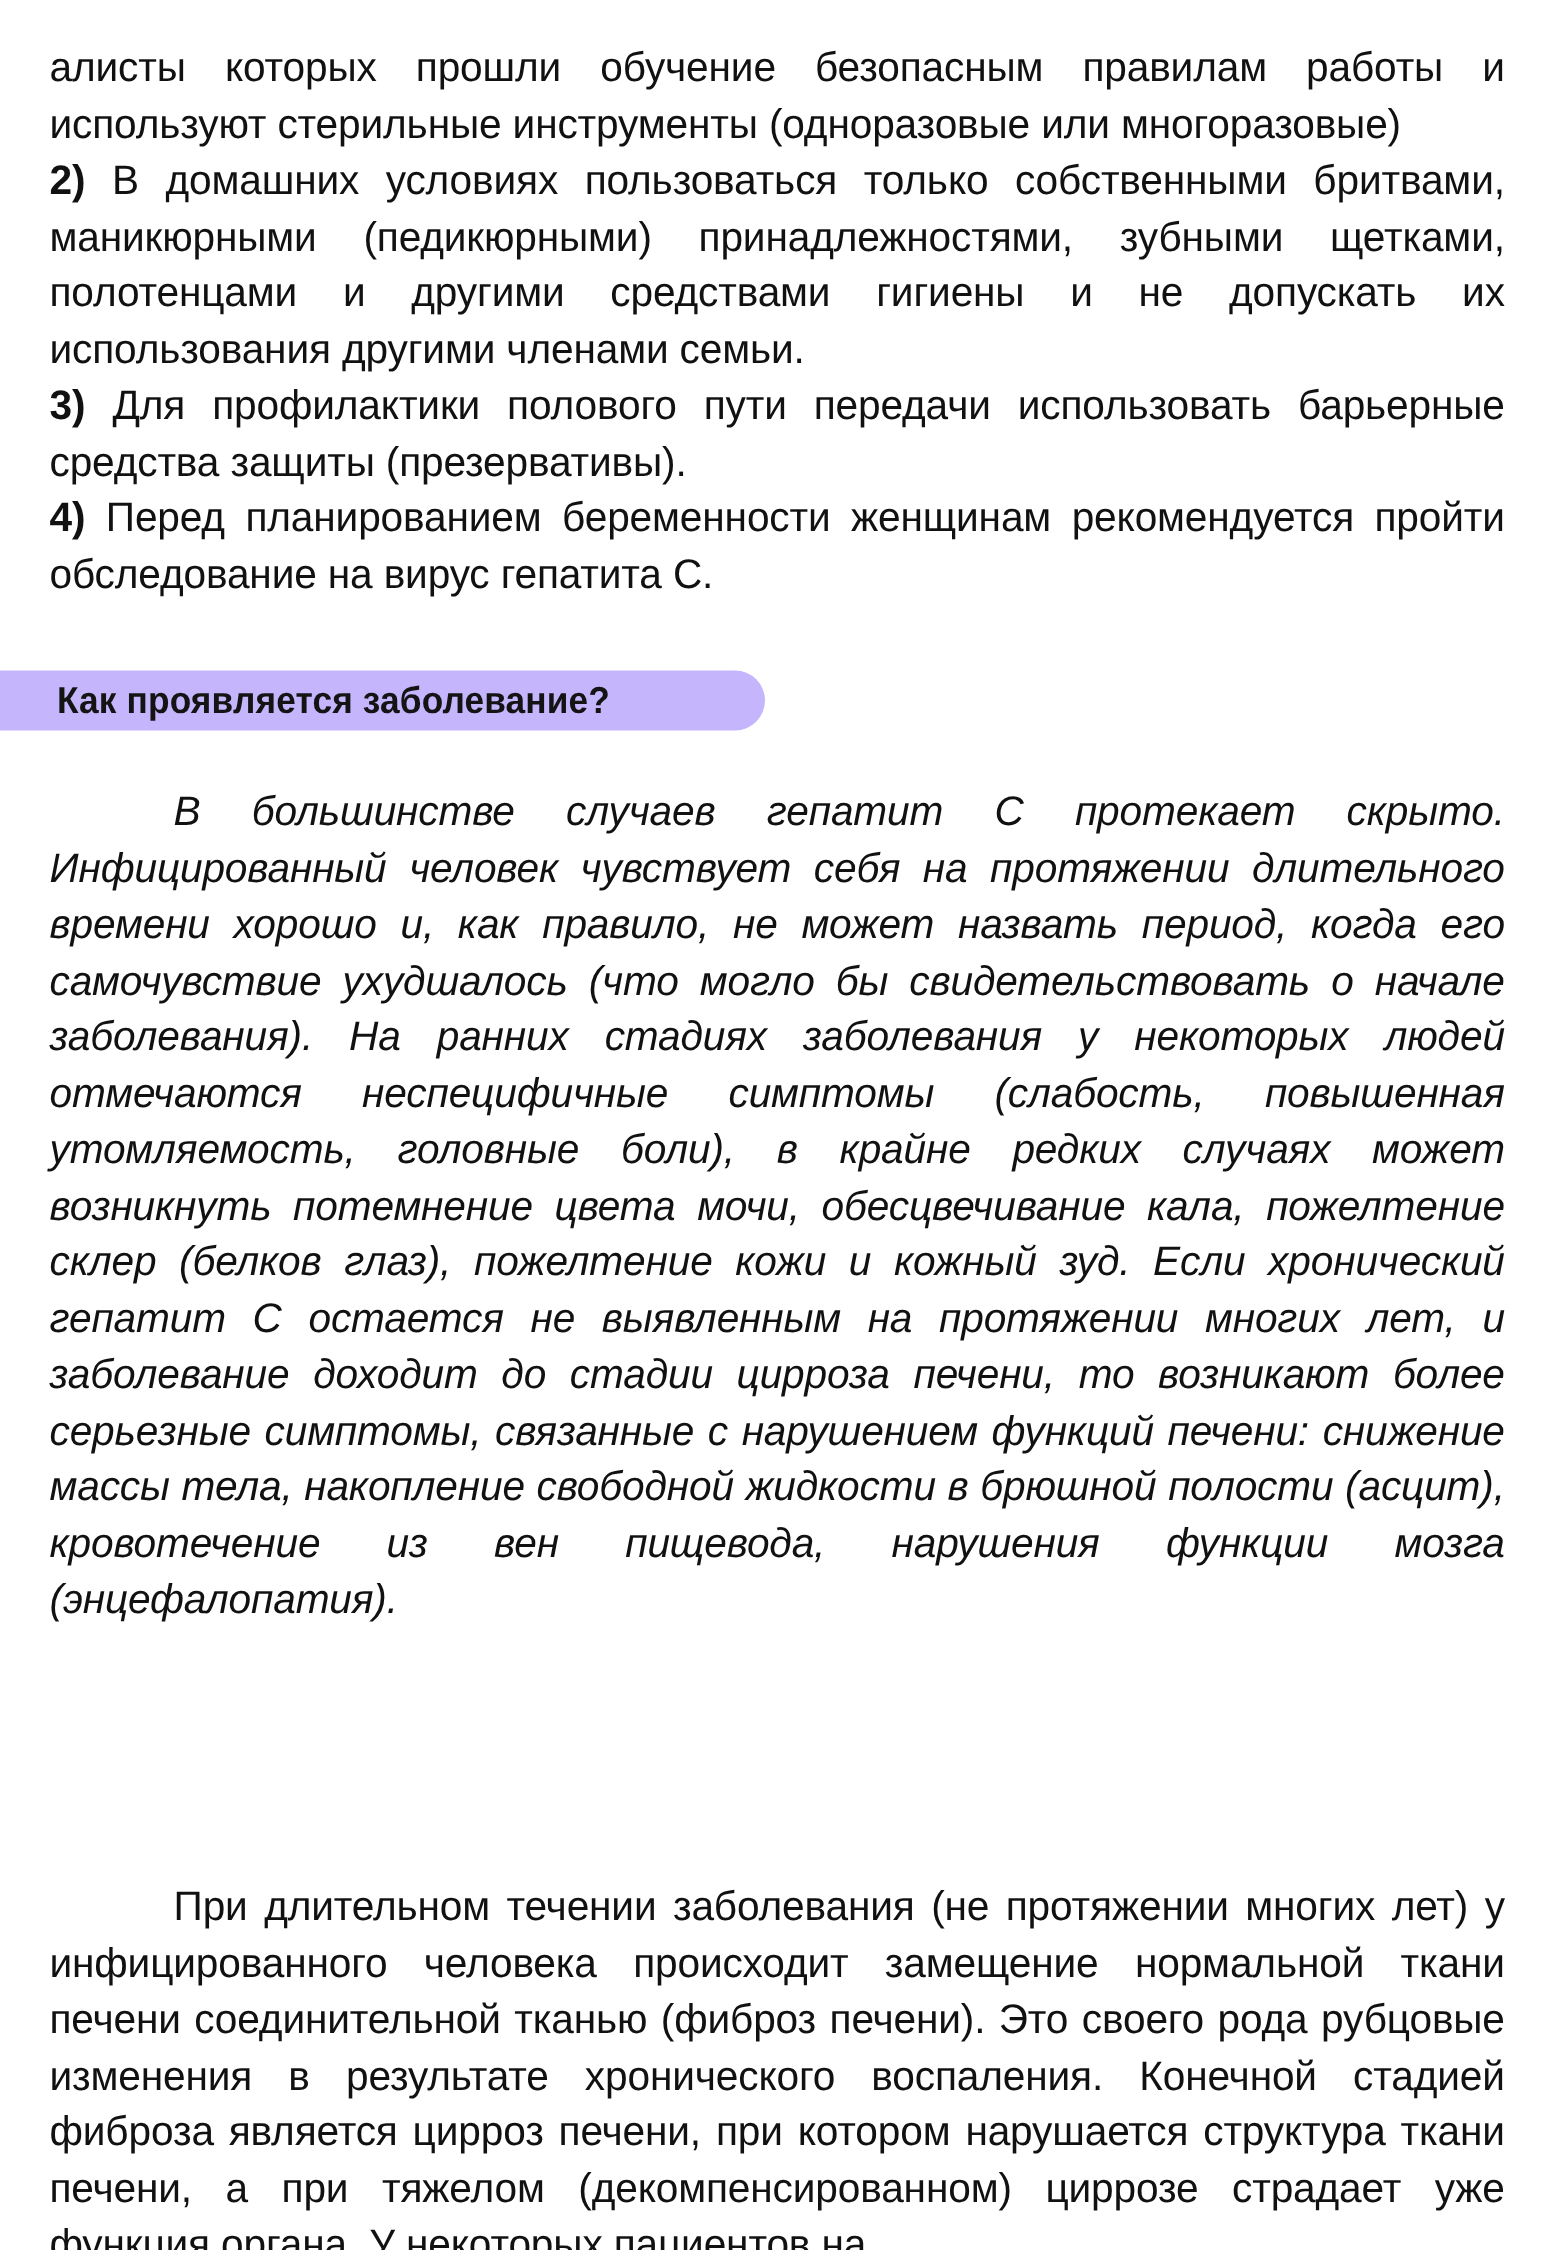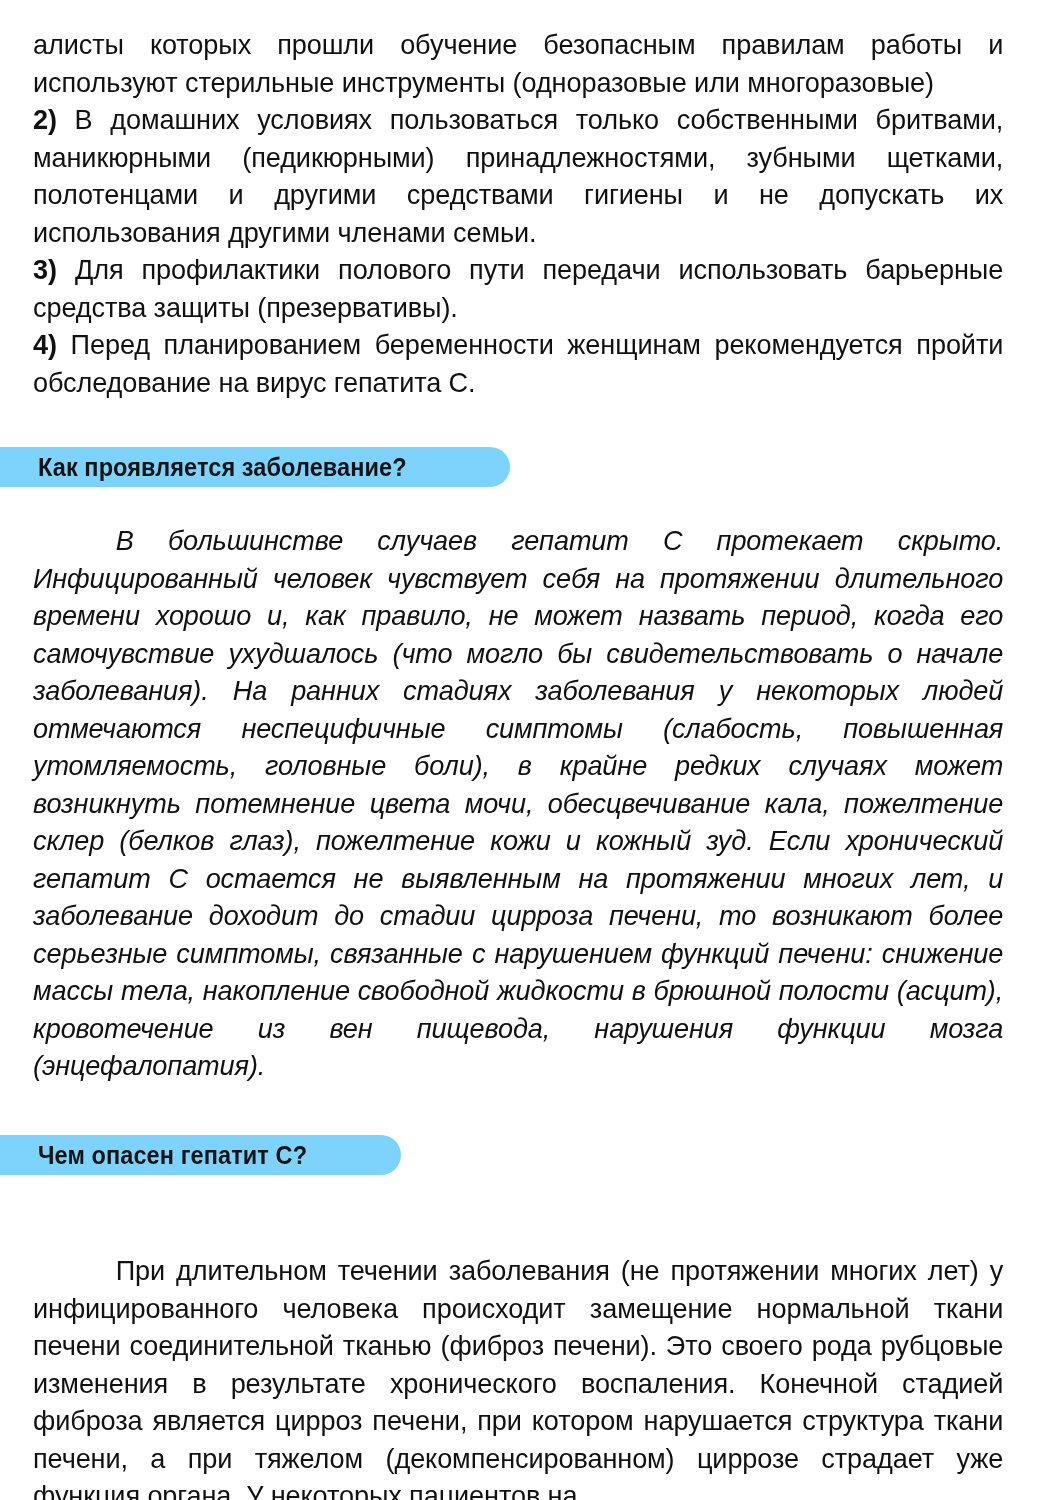--- a/index.html
+++ b/index.html
@@ -53,21 +53,21 @@
   }
 
   
   .para:last-child { }
 
   
   .pill {
     position: absolute;
     left: 0;
     height: 40px;
-    background: #7dd3fc;
+    background: #c4b5fd;
     border-top-right-radius: 22px;
     border-bottom-right-radius: 22px;
     display: flex;
     align-items: center;
     box-sizing: border-box;
     padding-left: 38px;
     padding-right: 26px;
   }
   .pill-text {
     font-family: "Liberation Sans", "DejaVu Sans", sans-serif;
@@ -105,21 +105,18 @@
   </div>
 
   <div class="pill" id="pill-1">
     <span class="pill-text">Как проявляется заболевание?</span>
   </div>
 
   <div class="textcol" id="block-signs">
     <p class="para indent">В большинстве случаев гепатит С протекает скрыто. Инфицированный человек чувствует себя на протяжении длительного времени хорошо и, как правило, не может назвать период, когда его самочувствие ухудшалось (что могло бы свидетельствовать о начале заболевания). На ранних стадиях заболевания у некоторых людей отмечаются неспецифичные симптомы (слабость, повышенная утомляемость, головные боли), в крайне редких случаях может возникнуть потемнение цвета мочи, обесцвечивание кала, пожелтение склер (белков глаз), пожелтение кожи и кожный зуд. Если хронический гепатит С остается не выявленным на протяжении многих лет, и заболевание доходит до стадии цирроза печени, то возникают более серьезные симптомы, связанные с нарушением функций печени: снижение массы тела, накопление свободной жидкости в брюшной полости (асцит), кровотечение из вен пищевода, нарушения функции мозга (энцефалопатия).</p>
   </div>
 
-  <div class="pill" id="pill-2">
-    <span class="pill-text">Чем опасен гепатит С?</span>
-  </div>
 
   <div class="textcol" id="block-danger">
     <p class="para indent">При длительном течении заболевания (не протяжении многих лет) у инфицированного человека происходит замещение нормальной ткани печени соединительной тканью (фиброз печени). Это своего рода рубцовые изменения в результате хронического воспаления. Конечной стадией фиброза является цирроз печени, при котором нарушается структура ткани печени, а при тяжелом (декомпенсированном) циррозе страдает уже функция органа. У некоторых пациентов на</p>
   </div>
 
 </div>
 
 </body></html>

